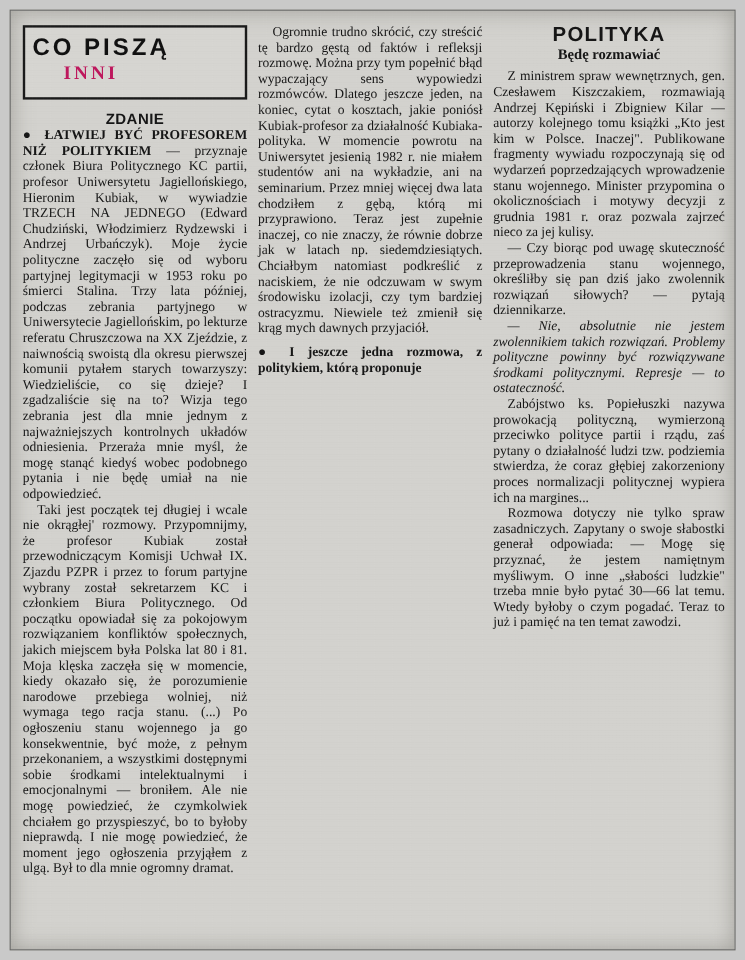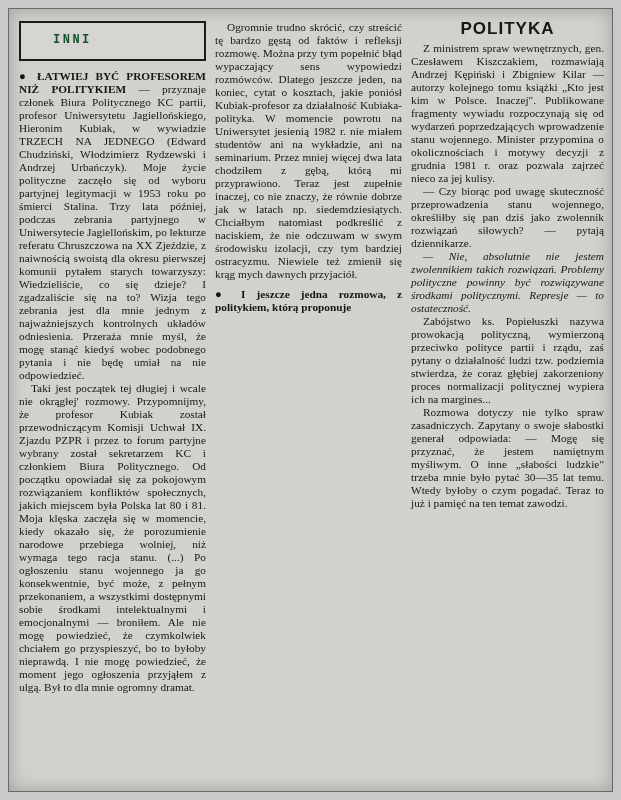--- a/index.html
+++ b/index.html
@@ -61,26 +61,26 @@
   }
   .masthead .line1 {
     font-family: "Liberation Sans", sans-serif;
     font-weight: bold;
     font-size: 20px;
     letter-spacing: 2.5px;
     line-height: 22px;
     color: #111;
   }
   .masthead .line2 {
-    font-family: Liberation Mono, monospace;
+    font-family: Liberation Serif, serif;
     font-weight: bold;
-    font-size: 12px;
+    font-size: 16px;
     letter-spacing: 2.5px;
     line-height: 22px;
-    color: #14532d;
+    color: #be185d;
     padding-left: 26px;
   }
 
   .head-center {
     text-align: center;
     font-family: "Liberation Sans", sans-serif;
     font-weight: bold;
     font-size: 12.5px;
     line-height: 14px;
     letter-spacing: 0.4px;
@@ -134,42 +134,45 @@
 </style>
 </head>
 <body>
 
 <div class="page">
   <div class="paper">
     <div class="cols">
 
       <div class="col col-1">
         <div class="masthead">
+          <div class="line1">CO PISZĄ</div>
           <div class="line2">INNI</div>
         </div>
 
+        <div class="head-center">ZDANIE</div>
 
         <p class="lead-bullet"><span class="caps">● ŁATWIEJ BYĆ PROFESOREM NIŻ POLITYKIEM</span><span> — przyznaje członek Biura Politycznego KC partii, profesor Uniwersytetu Jagiellońskiego, Hieronim Kubiak, w wywiadzie TRZECH NA JEDNEGO (Edward Chudziński, Włodzimierz Rydzewski i Andrzej Urbańczyk). Moje życie polityczne zaczęło się od wyboru partyjnej legitymacji w 1953 roku po śmierci Stalina. Trzy lata później, podczas zebrania partyjnego w Uniwersytecie Jagiellońskim, po lekturze referatu Chruszczowa na XX Zjeździe, z naiwnością swoistą dla okresu pierwszej komunii pytałem starych towarzyszy: Wiedzieliście, co się dzieje? I zgadzaliście się na to? Wizja tego zebrania jest dla mnie jednym z najważniejszych kontrolnych układów odniesienia. Przeraża mnie myśl, że mogę stanąć kiedyś wobec podobnego pytania i nie będę umiał na nie odpowiedzieć.</span></p>
         <p>Taki jest początek tej długiej i wcale nie okrągłej' rozmowy. Przypomnijmy, że profesor Kubiak został przewodniczącym Komisji Uchwał IX. Zjazdu PZPR i przez to forum partyjne wybrany został sekretarzem KC i członkiem Biura Politycznego. Od początku opowiadał się za pokojowym rozwiązaniem konfliktów społecznych, jakich miejscem była Polska lat 80 i 81. Moja klęska zaczęła się w momencie, kiedy okazało się, że porozumienie narodowe przebiega wolniej, niż wymaga tego racja stanu. (...) Po ogłoszeniu stanu wojennego ja go konsekwentnie, być może, z pełnym przekonaniem, a wszystkimi dostępnymi sobie środkami intelektualnymi i emocjonalnymi — broniłem. Ale nie mogę powiedzieć, że czymkolwiek chciałem go przyspieszyć, bo to byłoby nieprawdą. I nie mogę powiedzieć, że moment jego ogłoszenia przyjąłem z ulgą. Był to dla mnie ogromny dramat.</p>
       </div>
 
       <div class="col col-2">
         <p class="noind"></p>
         <p>Ogromnie trudno skrócić, czy streścić tę bardzo gęstą od faktów i refleksji rozmowę. Można przy tym popełnić błąd wypaczający sens wypowiedzi rozmówców. Dlatego jeszcze jeden, na koniec, cytat o kosztach, jakie poniósł Kubiak-profesor za działalność Kubiaka-polityka. W momencie powrotu na Uniwersytet jesienią 1982 r. nie miałem studentów ani na wykładzie, ani na seminarium. Przez mniej więcej dwa lata chodziłem z gębą, którą mi przyprawiono. Teraz jest zupełnie inaczej, co nie znaczy, że równie dobrze jak w latach np. siedemdziesiątych. Chciałbym natomiast podkreślić z naciskiem, że nie odczuwam w swym środowisku izolacji, czy tym bardziej ostracyzmu. Niewiele też zmienił się krąg mych dawnych przyjaciół.</p>
         <div class="gap"></div>
         <p class="lead-bullet b">● I jeszcze jedna rozmowa, z politykiem, którą proponuje</p>
       </div>
 
       <div class="col col-3">
         <div class="head-pol">POLITYKA</div>
         <div class="head-pol-sub">
+          <div>Będę rozmawiać</div>
         </div>
         <p>Z ministrem spraw wewnętrznych, gen. Czesławem Kiszczakiem, rozmawiają Andrzej Kępiński i Zbigniew Kilar — autorzy kolejnego tomu książki „Kto jest kim w Polsce. Inaczej". Publikowane fragmenty wywiadu rozpoczynają się od wydarzeń poprzedzających wprowadzenie stanu wojennego. Minister przypomina o okolicznościach i motywy decyzji z grudnia 1981 r. oraz pozwala zajrzeć nieco za jej kulisy.</p>
         <p>— Czy biorąc pod uwagę skuteczność przeprowadzenia stanu wojennego, określiłby się pan dziś jako zwolennik rozwiązań siłowych? — pytają dziennikarze.</p>
         <p class="i">— Nie, absolutnie nie jestem zwolennikiem takich rozwiązań. Problemy polityczne powinny być rozwiązywane środkami politycznymi. Represje — to ostateczność.</p>
         <p>Zabójstwo ks. Popiełuszki nazywa prowokacją polityczną, wymierzoną przeciwko polityce partii i rządu, zaś pytany o działalność ludzi tzw. podziemia stwierdza, że coraz głębiej zakorzeniony proces normalizacji politycznej wypiera ich na margines...</p>
-        <p>Rozmowa dotyczy nie tylko spraw zasadniczych. Zapytany o swoje słabostki generał odpowiada: — Mogę się przyznać, że jestem namiętnym myśliwym. O inne „słabości ludzkie" trzeba mnie było pytać 30—35 lat temu. Wtedy byłoby o czym pogadać. Teraz to już i pamięć na ten temat zawodzi.</p>
+        <p>Rozmowa dotyczy nie tylko spraw zasadniczych. Zapytany o swoje słabostki generał odpowiada: — Mogę się przyznać, że jestem namiętnym myśliwym. O inne „słabości ludzkie" trzeba mnie było pytać 30—66 lat temu. Wtedy byłoby o czym pogadać. Teraz to już i pamięć na ten temat zawodzi.</p>
       </div>
 
     </div>
     <div class="grain"></div>
   </div>
 </div>
 
 </body></html>

